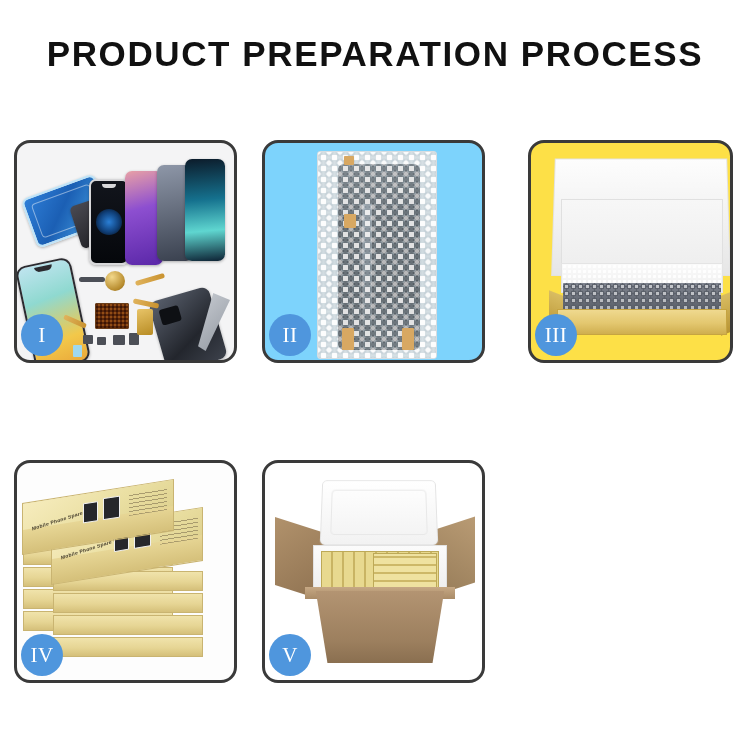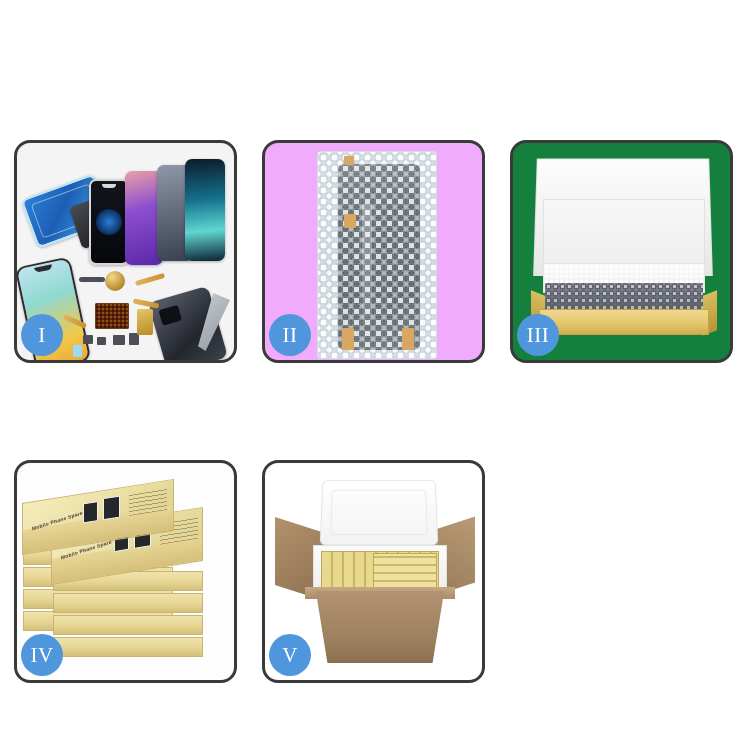--- a/index.html
+++ b/index.html
@@ -161,21 +161,21 @@
     background:linear-gradient(90deg,#e0b35c,#c9922f);
     border-radius:2px;
   }
   .tweezer{
     position:absolute; right:4px; top:150px; width:42px; height:58px;
     background:linear-gradient(135deg,#cfd3d9,#8f959e);
     clip-path:polygon(60% 0,100% 12%,42% 100%,24% 92%);
   }
 
   
-  .p2 { background:#f0abfc; }
+  .p2 { background:#7dd3fc; }
   .bubble-bag{
     position:absolute; left:52px; top:8px; width:120px; height:208px;
     background:linear-gradient(180deg,#eef2f4 0%,#e3e9ec 50%,#eef2f4 100%);
     border:1px solid #d6dde1;
     border-radius:3px;
     overflow:hidden;
   }
   .bubbles{
     position:absolute; inset:0;
     background-image:
@@ -200,21 +200,21 @@
   .inner-screen:after{
     content:""; position:absolute; left:24px; top:40px; width:10px; height:120px;
     background:linear-gradient(180deg,#6d737d,#2c2f35); border-radius:2px;
   }
   .tape{
     position:absolute; background:#d8a862; border-radius:1px; z-index:8;
     box-shadow:0 0 1px rgba(0,0,0,.2);
   }
 
   
-  .p3 { background:#15803d; }
+  .p3 { background:#fde047;margin-left:18px; }
   .box3-lid{
     position:absolute; left:22px; top:14px; width:176px; height:118px;
     background:linear-gradient(180deg,#fdfdfd 0%,#f0f0f0 60%,#e6e6e6 100%);
     border:1px solid #e2e2e2;
     transform:perspective(300px) rotateX(6deg);
   }
   .box3-backwall{
     position:absolute; left:30px; top:56px; width:162px; height:86px;
     background:linear-gradient(180deg,#f7f7f7,#ececec);
     border:1px solid #e0e0e0;
@@ -354,20 +354,21 @@
     clip-path:polygon(0 26%,100% 0,100% 70%,0 100%);
   }
   .c6-tab{
     position:absolute; background:#9c8160; opacity:.85;
   }
 </style>
 </head>
 <body>
 
 <div class="header">
+  <div class="title">PRODUCT PREPARATION PROCESS</div>
 </div>
 
 <div class="grid">
 
   <div class="panel p1">
     <div class="scene">
       <div class="phone ph-blue-flat"></div>
       <div class="phone ph-dark-small"></div>
       <div class="phone ph-black"></div>
       <div class="phone ph-purple"></div>

